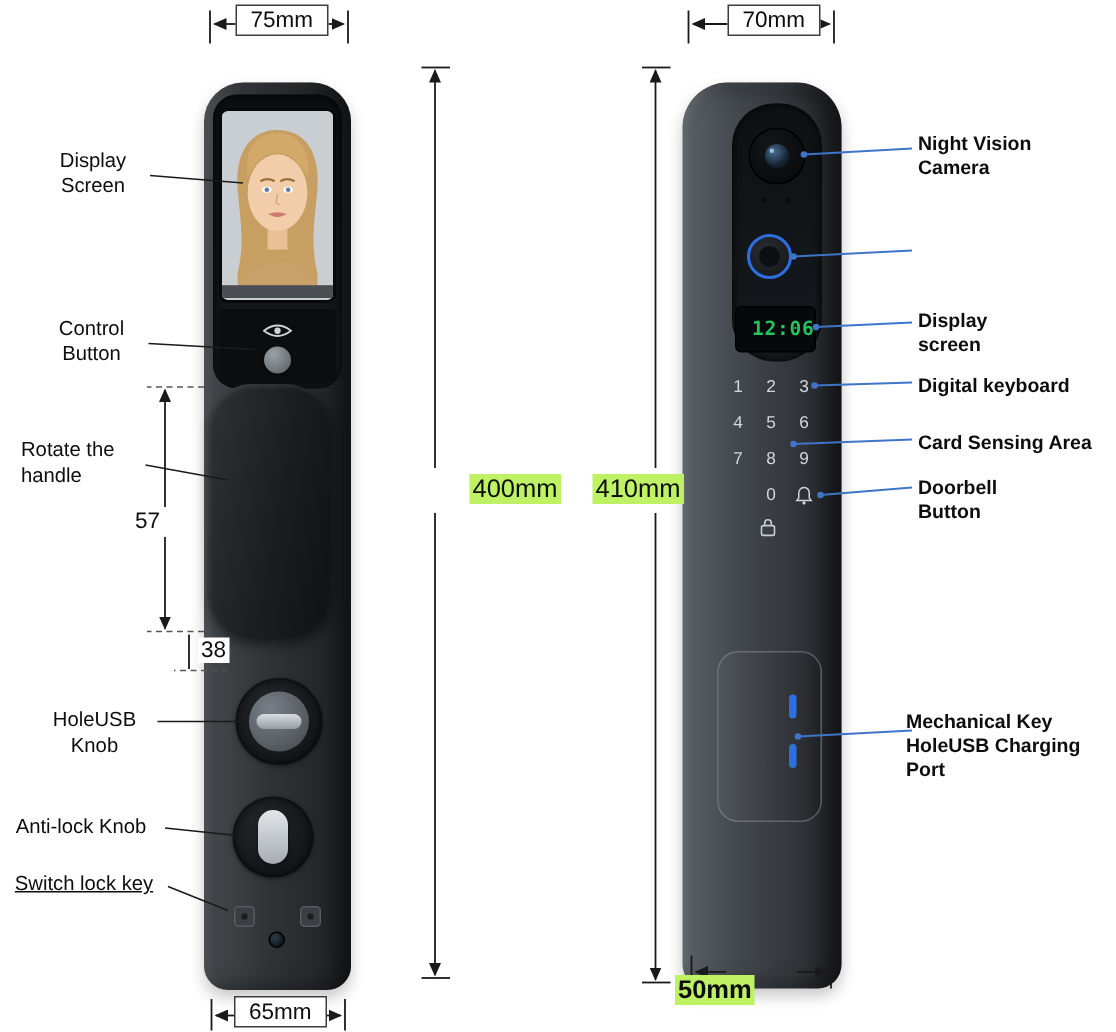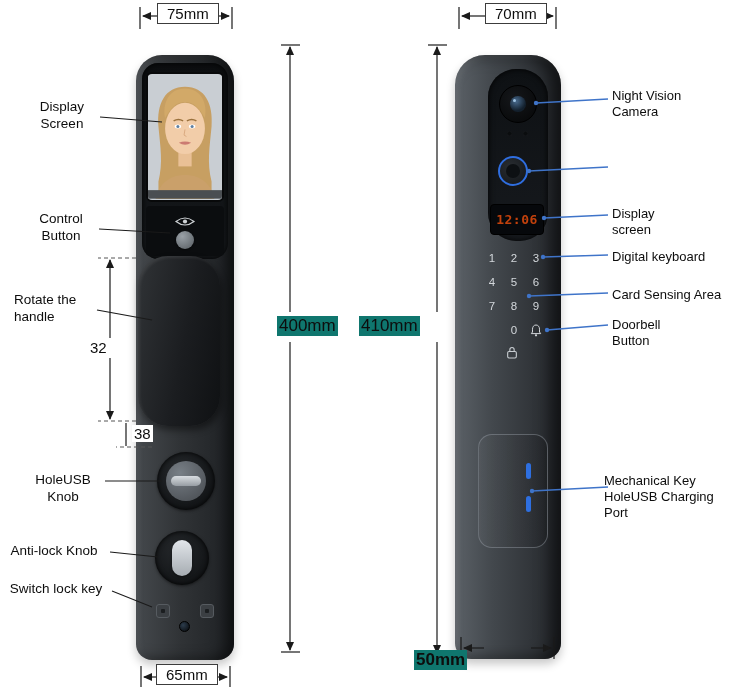--- a/index.html
+++ b/index.html
@@ -48,37 +48,37 @@
     background:radial-gradient(circle at 40% 35%,#15171a,#050607);border:1px solid #000;}
   .camera-lens{position:absolute;left:10px;top:10px;width:16px;height:16px;border-radius:50%;
     background:radial-gradient(circle at 38% 32%,#416080 10%,#13202d 65%);}
   .camera-lens::after{content:"";position:absolute;left:3px;top:3px;width:3px;height:3px;border-radius:50%;background:#9fc3e2;}
   .ir-dot{position:absolute;width:5px;height:5px;border-radius:50%;background:#0b0d0f;box-shadow:inset 0 0 1px #2a2e33;}
   .fp{position:absolute;left:43px;top:101px;width:30px;height:30px;border-radius:50%;
     border:2px solid #2f6ee0;box-sizing:border-box;
     background:radial-gradient(circle at 40% 35%,#2a2e33,#101316);}
   .fp::after{content:"";position:absolute;left:6px;top:6px;width:14px;height:14px;border-radius:50%;background:#0d1013;}
   .clock{position:absolute;left:35px;top:149px;width:52px;height:29px;border-radius:4px;background:#06080b;
-    border:1px solid #000;display:flex;align-items:center;justify-content:center;
-    font-family:"DejaVu Sans Mono",monospace;font-size:13px;font-weight:bold;color:#c2410c;letter-spacing:.5px;}
+    border:1px solid #000;display:flex;align-items:center;justify-content:flex-end;
+    font-family:"DejaVu Sans Mono",monospace;font-size:13px;font-weight:bold;color:#22c55e;letter-spacing:.5px;}
   .keypad{position:absolute;left:26px;top:196px;display:grid;grid-template-columns:22px 22px 22px;
     grid-auto-rows:14px;row-gap:10px;}
   .kcell{display:flex;align-items:center;justify-content:center;color:#d3d7db;font-size:11.5px;}
   .padlock{position:absolute;left:51px;top:290px;}
   .kpanel{position:absolute;left:23px;top:379px;width:70px;height:114px;border-radius:14px;
     border:1.5px solid rgba(150,158,166,.45);box-sizing:border-box;
     background:linear-gradient(90deg,rgba(255,255,255,.04),rgba(0,0,0,.12));}
   .blue-mark{position:absolute;width:5px;height:16px;border-radius:2.5px;background:#2e6fe0;}
   
   #lines{position:absolute;left:0;top:0;z-index:5;pointer-events:none;}
   .lbl{position:absolute;z-index:6;font-size:13.5px;line-height:1.24;white-space:pre-line;color:#0d0d0d;}
   .lbl.center{text-align:center;}
-  .lbl.r{font-size:13px;}
+  .lbl.r{font-size:13px;font-weight:bold;}
   .dim-box{position:absolute;z-index:6;font-size:15px;border:1px solid #3c3c3c;background:#fff;padding:1px 9px;}
-  .dim-text{position:absolute;z-index:6;font-size:17px;background:#0f766e;padding:0 2px;}
+  .dim-text{position:absolute;z-index:6;font-size:17px;background:#bef264;padding:0 2px;margin-left:36px;}
   .dim-text.bold{font-weight:600;}
   .dim-small{position:absolute;z-index:6;font-size:15px;background:#fff;padding:0 2px;}
 </style>
 </head>
 <body>
 
 <div id="canvas">
 
   <div id="lock-left">
     <div class="glass-left"></div>
@@ -256,32 +256,32 @@
       <circle cx="532" cy="491" r="2.2"></circle>
     </g>
   </svg>
 
   <div class="dim-box" style="left:157px;top:3px;">75mm</div>
   <div class="dim-box" style="left:485px;top:3px;">70mm</div>
   <div class="dim-text" style="left:277px;top:316px;">400mm</div>
   <div class="dim-text" style="left:359px;top:316px;">410mm</div>
   <div class="dim-box" style="left:156px;top:664px;">65mm</div>
   <div class="dim-text bold" style="left:414px;top:650px;">50mm</div>
-  <div class="dim-small" style="left:88px;top:339px;">32</div>
+  <div class="dim-small" style="left:88px;top:339px;">57</div>
   <div class="dim-small" style="left:132px;top:425px;">38</div>
 
   <div class="lbl center" style="left:26px;top:99px;width:72px;">Display
 Screen</div>
   <div class="lbl center" style="left:28px;top:211px;width:66px;">Control
 Button</div>
   <div class="lbl" style="left:14px;top:292px;width:86px;">Rotate the
 handle</div>
   <div class="lbl center" style="left:20px;top:472px;width:86px;">HoleUSB Knob</div>
   <div class="lbl center" style="left:6px;top:543px;width:96px;">Anti-lock Knob</div>
-  <div class="lbl center" style="left:4px;top:581px;width:104px;">Switch lock key</div>
+  <div class="lbl center" style="left:4px;top:581px;width:104px;text-decoration:underline;">Switch lock key</div>
 
   <div class="lbl r" style="left:612px;top:88px;width:120px;">Night Vision
 Camera</div>
   <div class="lbl r" style="left:612px;top:206px;width:120px;">Display
 screen</div>
   <div class="lbl r" style="left:612px;top:287px;width:130px;">Card Sensing Area</div>
   <div class="lbl r" style="left:612px;top:249px;width:128px;">Digital keyboard</div>
   <div class="lbl r" style="left:612px;top:317px;width:120px;">Doorbell
 Button</div>
   <div class="lbl r" style="left:604px;top:473px;width:136px;">Mechanical Key

